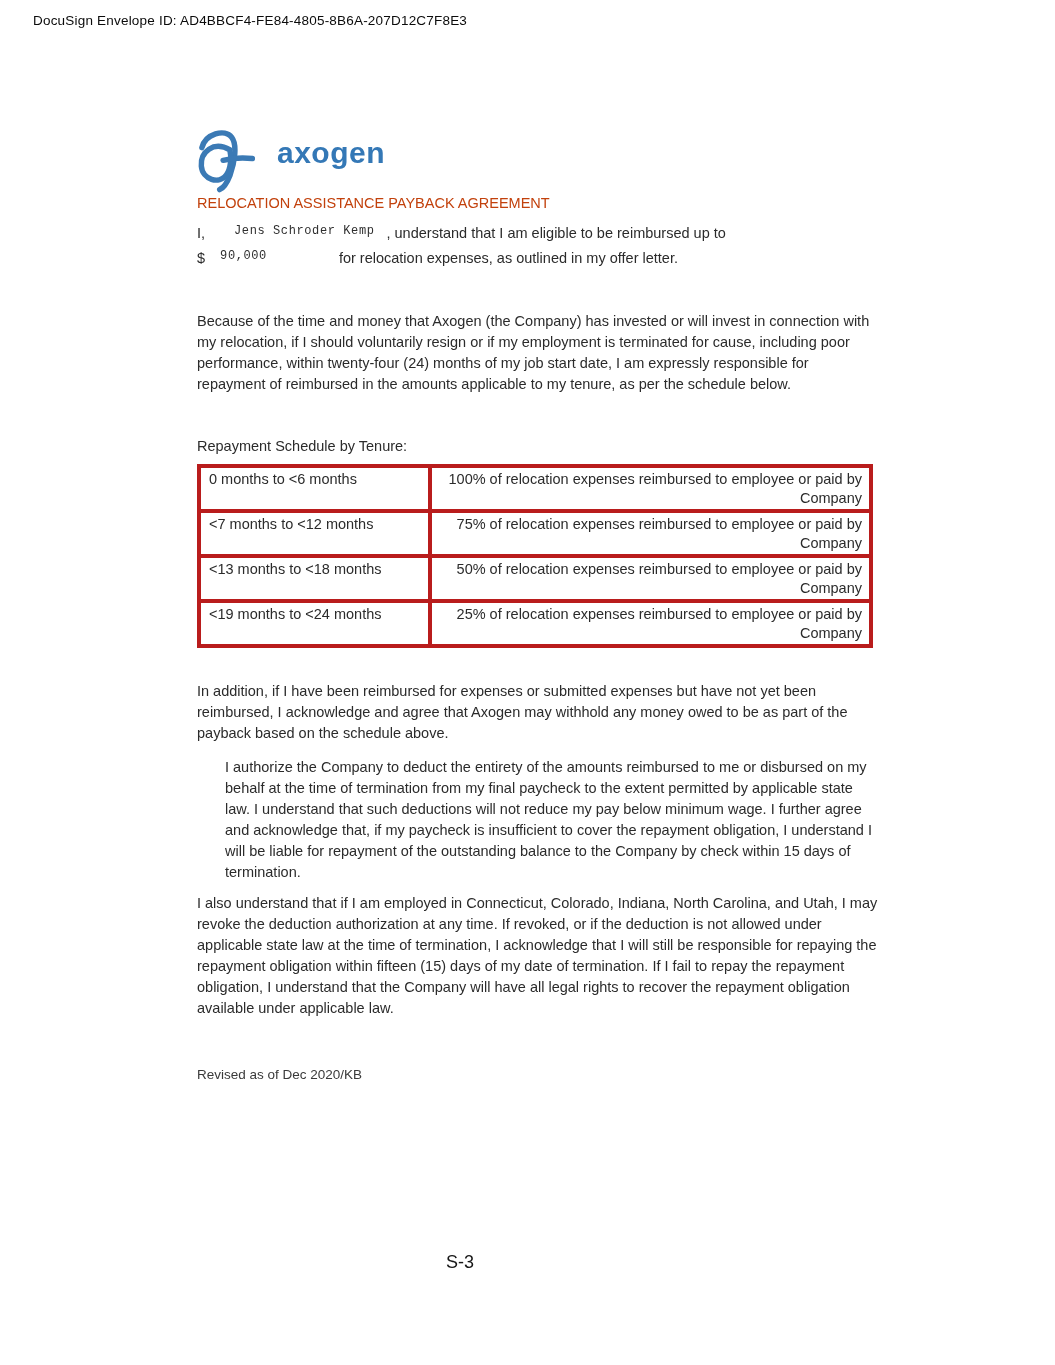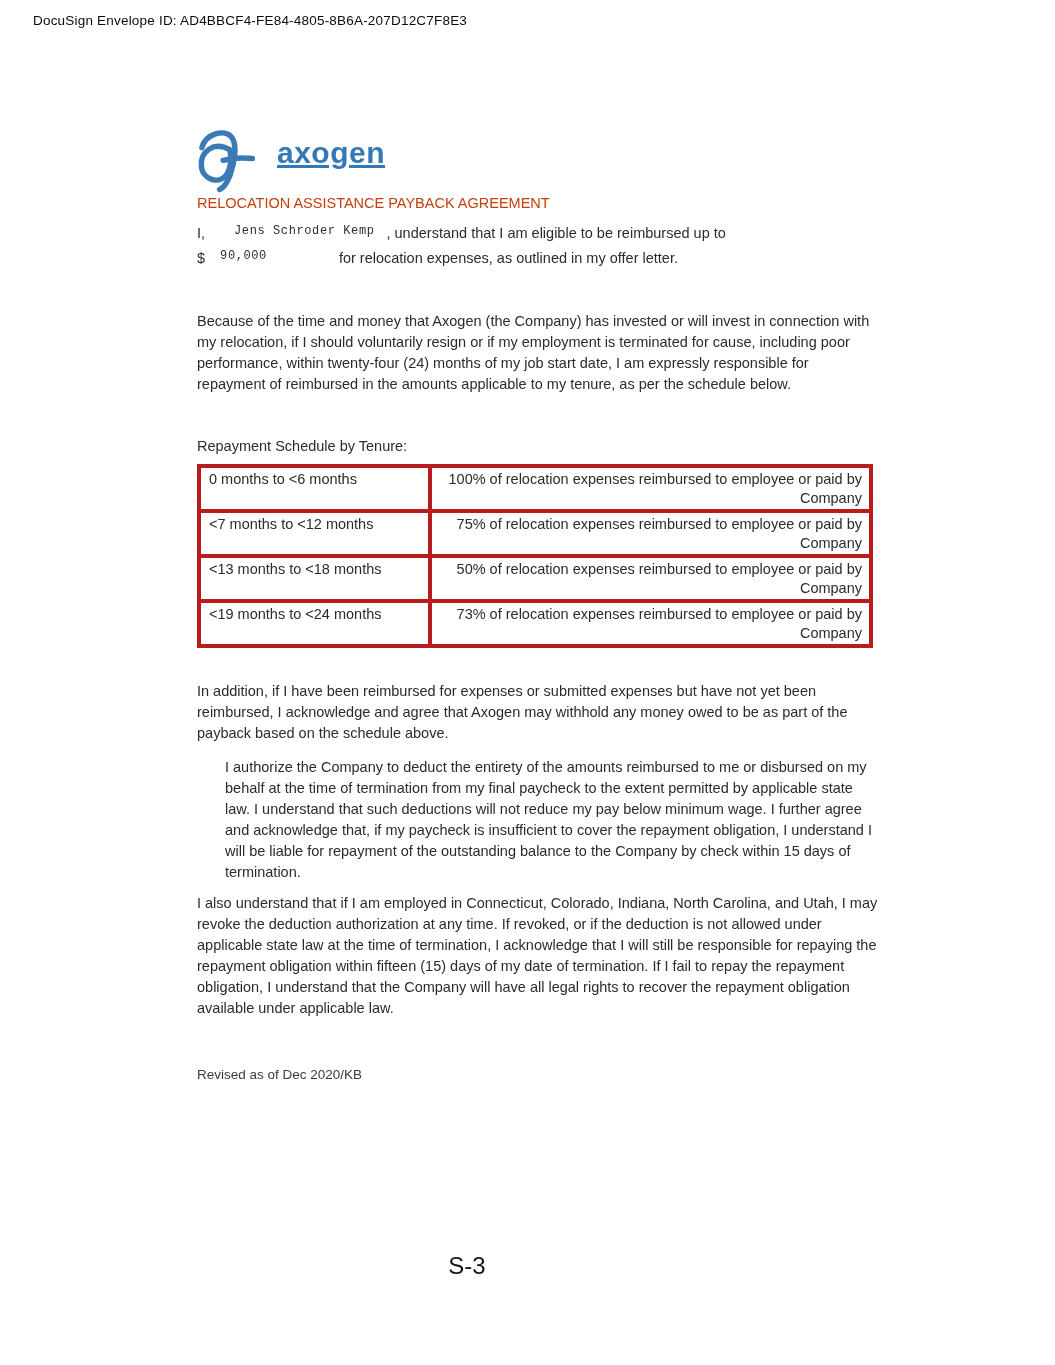--- a/index.html
+++ b/index.html
@@ -16,24 +16,24 @@
     position: absolute;
     top: 13px;
     left: 33px;
     font-size: 13.5px;
     color: #0b0b0b;
     letter-spacing: 0.2px;
   }
   .footer-label {
     position: absolute;
     top: 1252px;
-    left: 16px;
+    left: 9px;
     width: 100%;
     text-align: center;
-    font-size: 24px;
+    font-size: 18px;
     color: #161616;
   }
   
   .scan {
     position: absolute;
     left: 0; top: 0;
     width: 100%; height: 100%;
     filter: blur(0.3px);
     color: #2b2b2b;
   }
@@ -46,21 +46,20 @@
   .logo-row { position: relative; height: 66px; }
   .logo-glyph { position: absolute; left: 0; top: 0; width: 58px; height: 66px; }
   .wordmark {
     position: absolute;
     left: 80px;
     top: 9px;
     font-size: 30px;
     font-weight: bold;
     color: #3478b6;
     letter-spacing: 0.5px;
-    text-decoration: underline;
   }
   .doc-title {
     margin-top: 2px;
     font-size: 14.5px;
     color: #c2410c;
   }
   .intro-line { font-size: 14.5px; white-space: nowrap; }
   .intro-line.l1 { margin-top: 14px; }
   .intro-line.l2 { margin-top: 8px; }
   .typed {
@@ -176,21 +175,21 @@
           <tr>
             <td class="tenure-cell">&lt;13 months to &lt;18 months</td>
             <td class="repayment-cell">
               <div>50% of relocation expenses reimbursed to employee or paid by</div>
               <div class="repay-l2">Company</div>
             </td>
           </tr>
           <tr>
             <td class="tenure-cell">&lt;19 months to &lt;24 months</td>
             <td class="repayment-cell">
-              <div>73% of relocation expenses reimbursed to employee or paid by</div>
+              <div>25% of relocation expenses reimbursed to employee or paid by</div>
               <div class="repay-l2">Company</div>
             </td>
           </tr>
         </tbody>
       </table>
 
       <p class="para p2">In addition, if I have been reimbursed for expenses or submitted expenses but have not yet been reimbursed, I acknowledge and agree that Axogen may withhold any money owed to be as part of the payback based on the schedule above.</p>
 
       <p class="para p3">I authorize the Company to deduct the entirety of the amounts reimbursed to me or disbursed on my behalf at the time of termination from my final paycheck to the extent permitted by applicable state law. I understand that such deductions will not reduce my pay below minimum wage. I further agree and acknowledge that, if my paycheck is insufficient to cover the repayment obligation, I understand I will be liable for repayment of the outstanding balance to the Company by check within 15 days of termination.</p>
 

